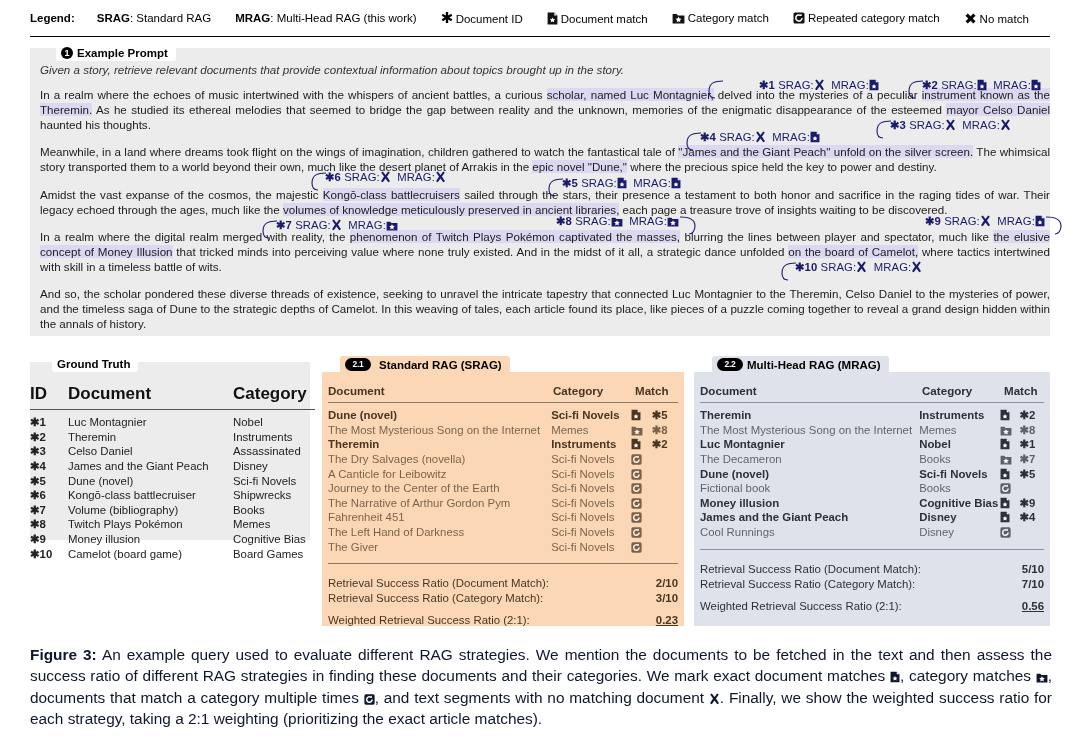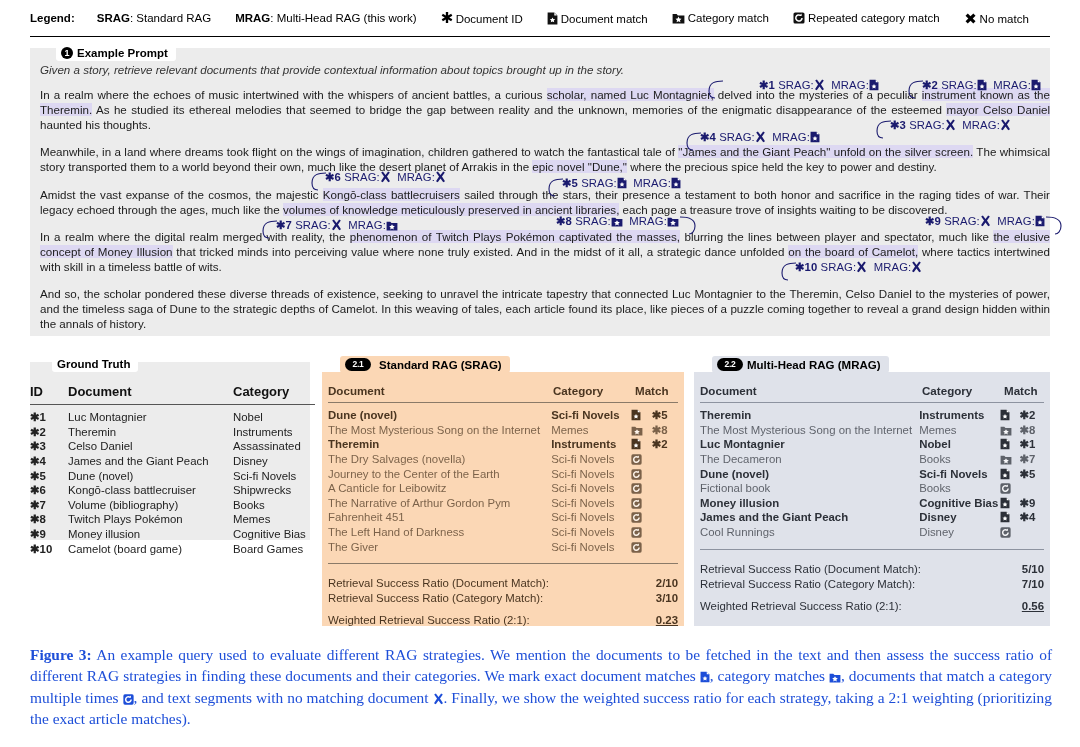--- a/index.html
+++ b/index.html
@@ -67,21 +67,21 @@
   .gt-box{left:30px;top:362px;width:280px;height:178px;background:#ececec;}
 
   .srag-box{left:322px;top:372px;width:362px;height:254px;background:#fbd7b5;}
   .srag-tag{left:340px;top:356px;background:#fbd7b5;}
 
   .mrag-box{left:694px;top:372px;width:356px;height:254px;background:#dfe2ea;}
   .mrag-tag{left:712px;top:356px;background:#dfe2ea;}
 
   table.tbl{border-collapse:collapse;width:100%;font-size:11.4px;}
   table.tbl th{
-    text-align:left;font-weight:bold;padding:0 0 5px 0;font-size:13px;color:#111;
+    text-align:left;font-weight:bold;padding:0 0 5px 0;font-size:17px;color:#111;
   }
   table.tbl td{padding:0;line-height:14.6px;vertical-align:top;}
   .hdr-rule{height:1.3px;background:#555;margin-bottom:5px;}
 
   .gt-inner{position:absolute;left:30px;top:384px;width:285px;}
   .gt-inner .id-col{width:38px;font-weight:bold;white-space:nowrap;}
   .gt-inner td{color:#222;}
   .gt-inner .doc-col{width:165px;}
 
   .srag-inner{position:absolute;left:328px;top:384px;width:350px;color:#4a3520;}
@@ -102,22 +102,22 @@
   .ratios{margin-top:9px;border-top:1.3px solid #8a7a68;padding-top:12px;font-size:11.4px;}
   .mrag-inner .ratios{border-top-color:#8d93a0;}
   .rrow{display:flex;justify-content:space-between;line-height:15px;}
   .rrow .val{font-weight:bold;}
   .rrow.weighted{margin-top:7px;}
   .rrow.weighted .val{text-decoration:underline;}
 
   
   .caption{
     position:absolute;left:30px;top:644px;width:1022px;
-    font-family:Liberation Serif, serif;font-size:15.4px;line-height:21.3px;
-    color:#1d4ed8;text-align:justify;
+    font-family:Liberation Sans, sans-serif;font-size:15.4px;line-height:21.3px;
+    color:#0f172a;text-align:justify;
   }
 </style>
 </head>
 <body>
 
 <div class="page">
 
   <div class="legend">
     <span class="lg-title">Legend:</span>
     <span class="lg-item">
@@ -428,31 +428,31 @@
             <td class="c-doc">The Dry Salvages (novella)</td>
             <td class="c-cat">Sci-fi Novels</td>
             <td class="c-mt"><span class="ic"><svg width="11" height="11" viewBox="0 0 12 12">
       <rect x="0.4" y="0.4" width="11.2" height="11.2" rx="1.7" fill="currentColor"></rect>
       <path d="M8.9 6.1 A3.0 3.0 0 1 1 7.5 3.5" fill="none" stroke="#fff" stroke-width="1.6"></path>
       <path d="M8.7 1.7 L8.7 4.2 L6.3 4.2 Z" fill="#fff"></path>
     </svg></span></td>
             <td class="c-id"></td>
           </tr>
           <tr class="dim">
+            <td class="c-doc">A Canticle for Leibowitz</td>
+            <td class="c-cat">Sci-fi Novels</td>
+            <td class="c-mt"><span class="ic"><svg width="11" height="11" viewBox="0 0 12 12">
+      <rect x="0.4" y="0.4" width="11.2" height="11.2" rx="1.7" fill="currentColor"></rect>
+      <path d="M8.9 6.1 A3.0 3.0 0 1 1 7.5 3.5" fill="none" stroke="#fff" stroke-width="1.6"></path>
+      <path d="M8.7 1.7 L8.7 4.2 L6.3 4.2 Z" fill="#fff"></path>
+    </svg></span></td>
+            <td class="c-id"></td>
+          </tr>
+          <tr class="dim">
             <td class="c-doc">Journey to the Center of the Earth</td>
-            <td class="c-cat">Sci-fi Novels</td>
-            <td class="c-mt"><span class="ic"><svg width="11" height="11" viewBox="0 0 12 12">
-      <rect x="0.4" y="0.4" width="11.2" height="11.2" rx="1.7" fill="currentColor"></rect>
-      <path d="M8.9 6.1 A3.0 3.0 0 1 1 7.5 3.5" fill="none" stroke="#fff" stroke-width="1.6"></path>
-      <path d="M8.7 1.7 L8.7 4.2 L6.3 4.2 Z" fill="#fff"></path>
-    </svg></span></td>
-            <td class="c-id"></td>
-          </tr>
-          <tr class="dim">
-            <td class="c-doc">A Canticle for Leibowitz</td>
             <td class="c-cat">Sci-fi Novels</td>
             <td class="c-mt"><span class="ic"><svg width="11" height="11" viewBox="0 0 12 12">
       <rect x="0.4" y="0.4" width="11.2" height="11.2" rx="1.7" fill="currentColor"></rect>
       <path d="M8.9 6.1 A3.0 3.0 0 1 1 7.5 3.5" fill="none" stroke="#fff" stroke-width="1.6"></path>
       <path d="M8.7 1.7 L8.7 4.2 L6.3 4.2 Z" fill="#fff"></path>
     </svg></span></td>
             <td class="c-id"></td>
           </tr>
           <tr class="dim">
             <td class="c-doc">The Narrative of Arthur Gordon Pym</td>

